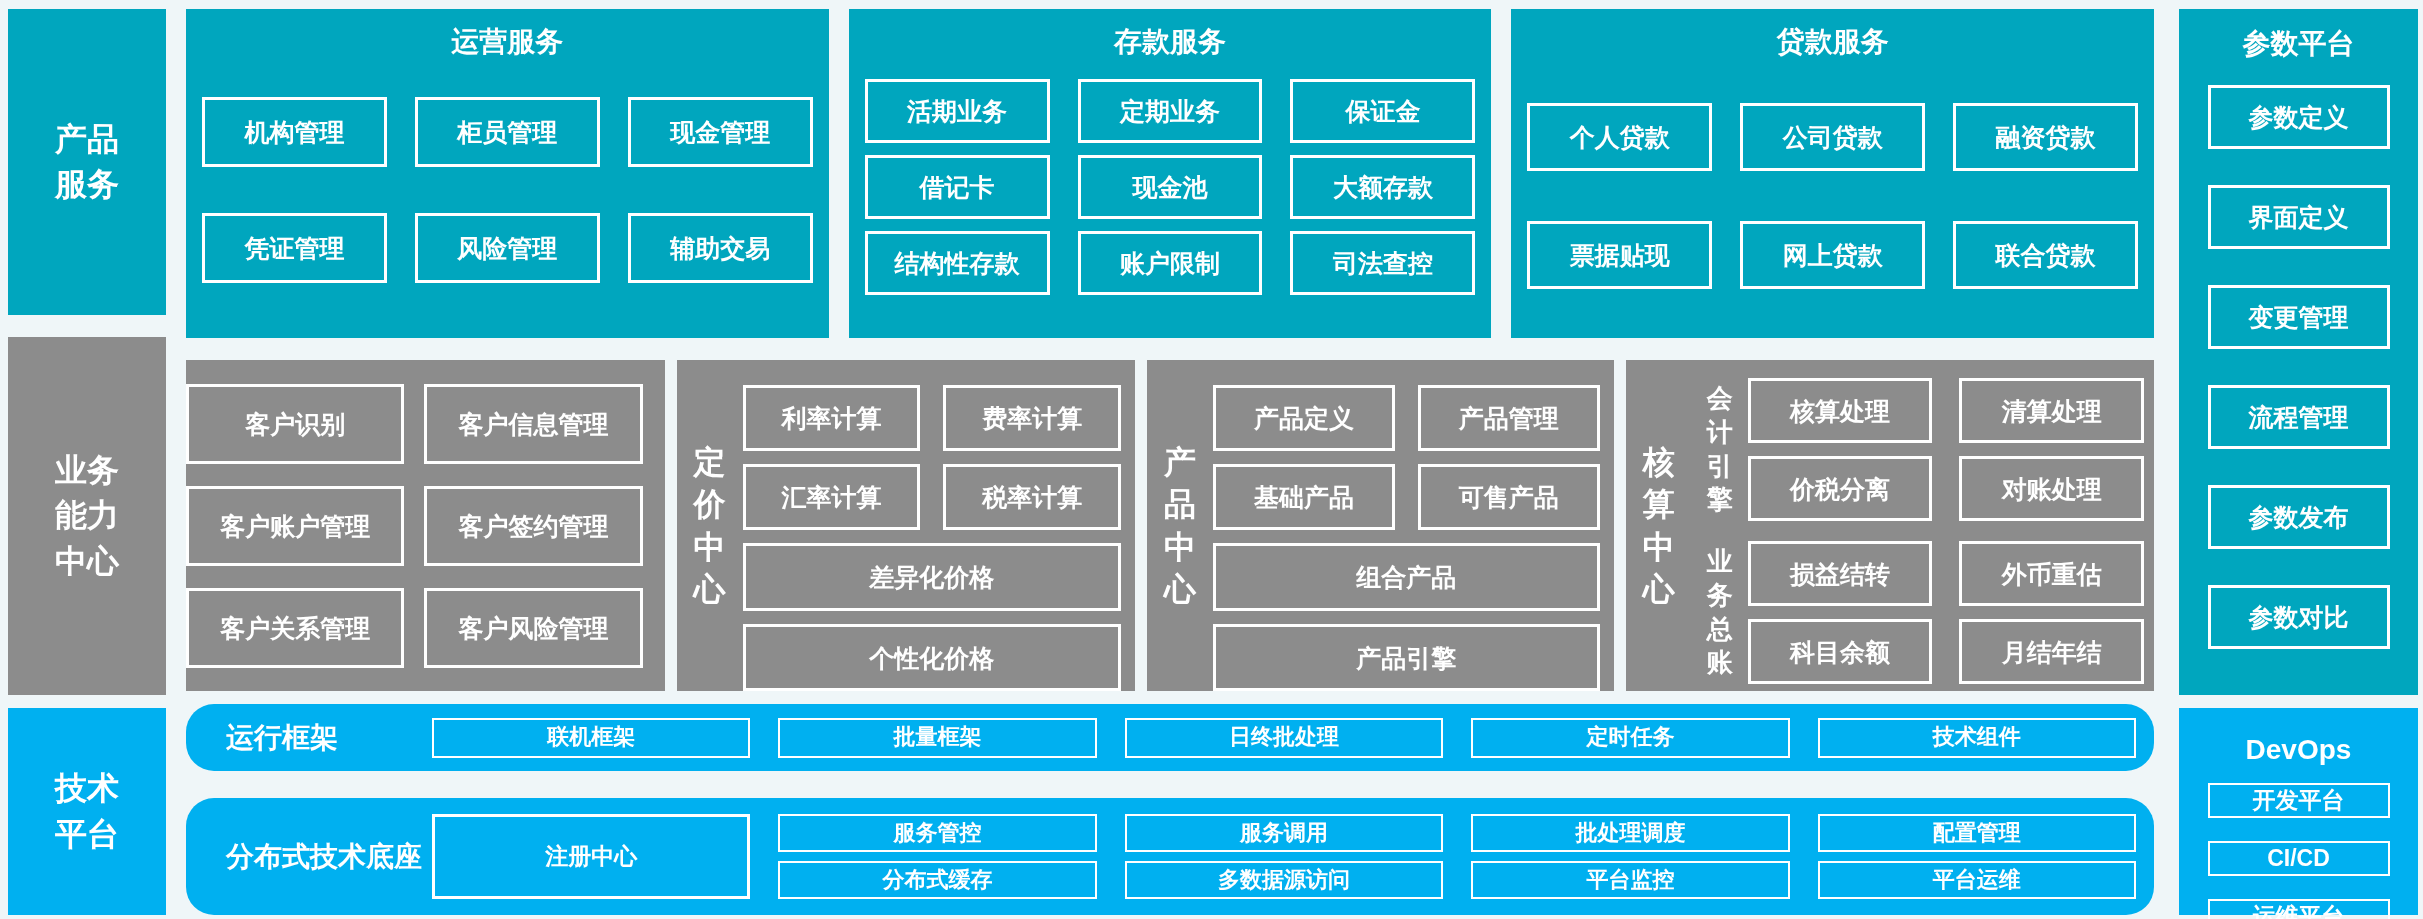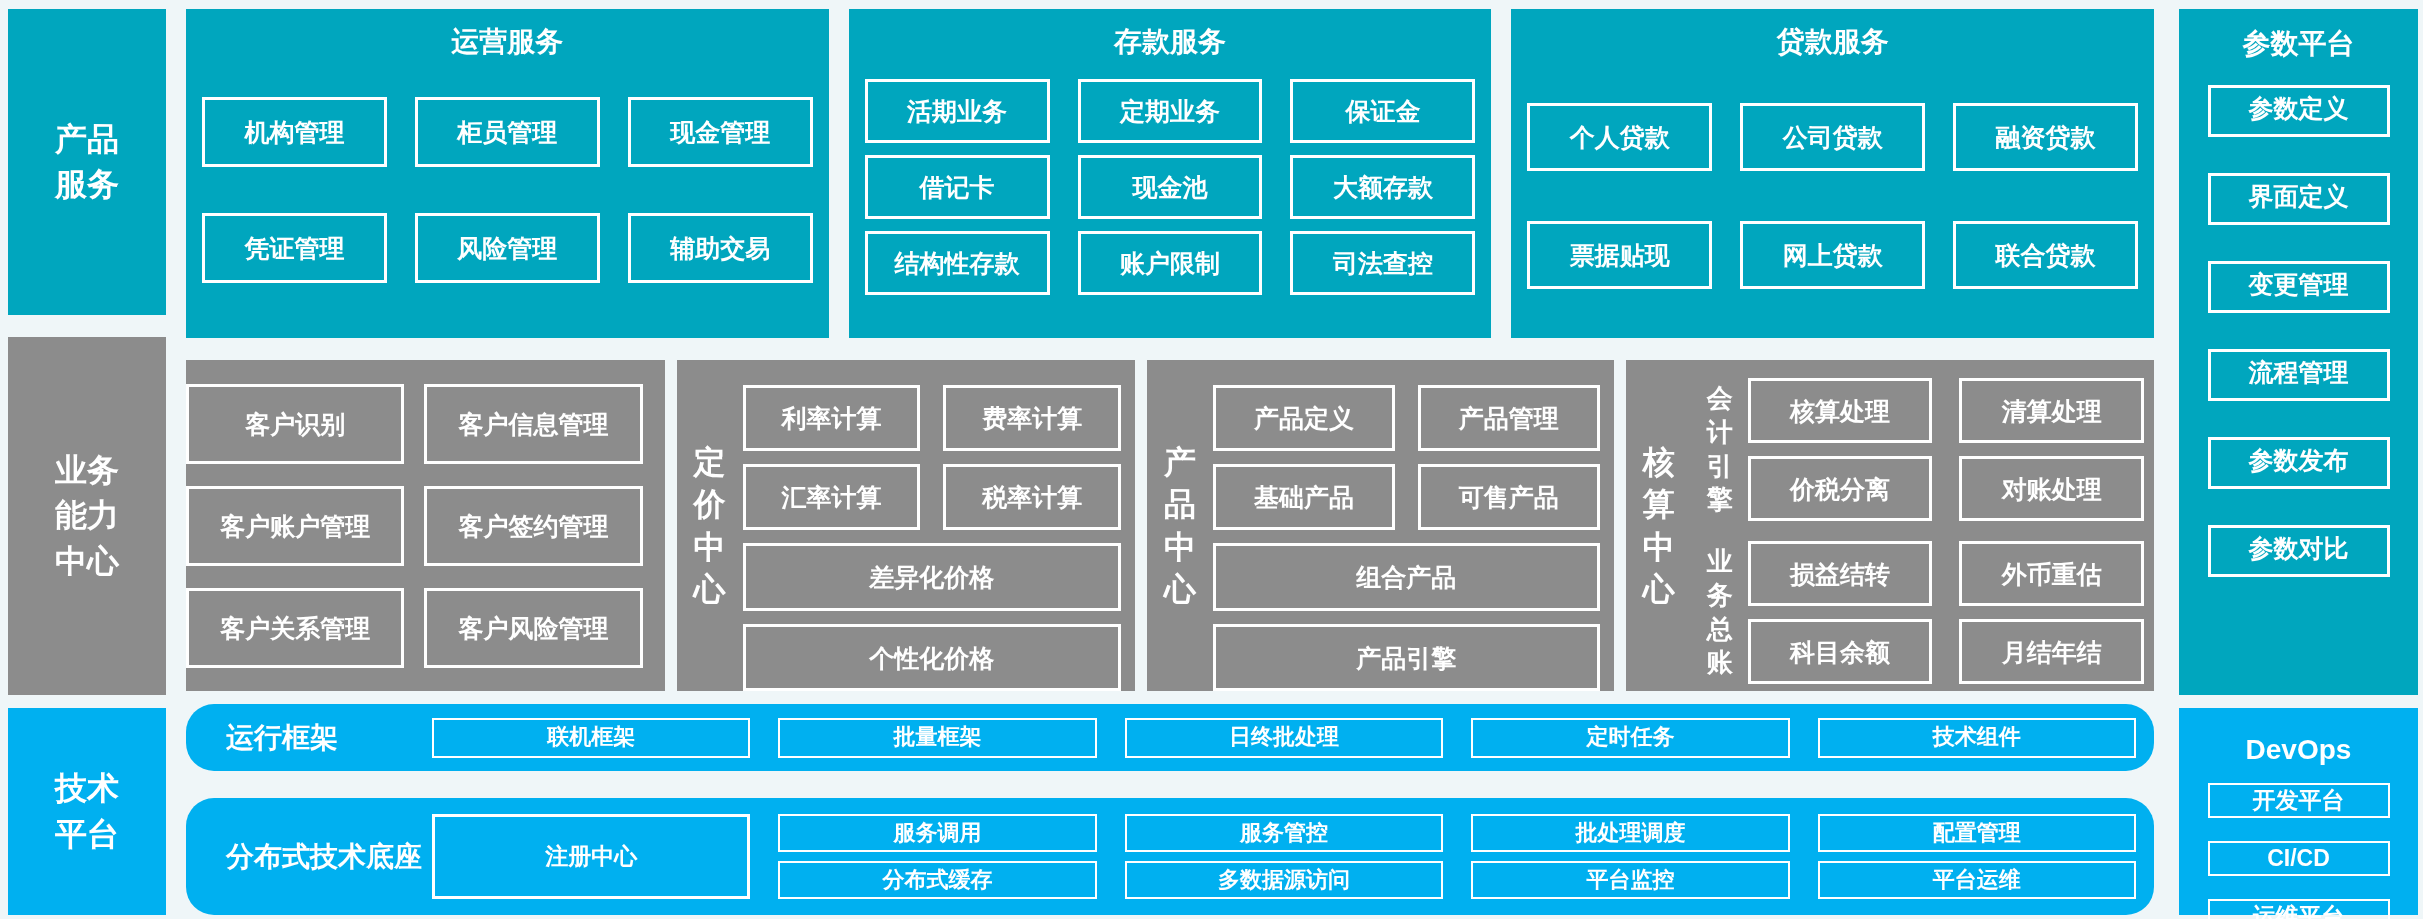--- a/index.html
+++ b/index.html
@@ -75,21 +75,21 @@
   .band2{height:117px;margin-top:27px;}
   .rt-grid{flex:1;display:grid;grid-template-columns:repeat(5,1fr);column-gap:28px;}
   .rt-grid .box{height:40px;border-width:2px;font-size:22px;}
   .dist-grid{flex:1;display:grid;grid-template-columns:repeat(5,1fr);column-gap:28px;row-gap:9px;}
   .dist-grid .box{height:38px;border-width:2px;font-size:22px;}
   .dist-grid .registry{grid-row:1/3;height:auto;font-size:23px;border-width:3px;}
 
   
   .p-param{height:686px;}
   .param-list{display:flex;flex-direction:column;align-items:center;gap:36px;margin-top:22px;}
-  .param-list .box{width:182px;height:52px;font-family:Liberation Mono, monospace;}
+  .param-list .box{width:182px;height:64px;}
   .p-devops{height:207px;margin-top:13px;}
   .devops-list{display:flex;flex-direction:column;align-items:center;gap:23px;margin-top:14px;}
   .devops-list .box{width:182px;height:35px;border-width:2px;font-size:23px;}
 </style>
 </head>
 <body>
 
 <div class="canvas">
 
   <div class="sidebar">
@@ -231,22 +231,22 @@
           <div class="box">日终批处理</div>
           <div class="box">定时任务</div>
           <div class="box">技术组件</div>
         </div>
       </section>
 
       <section class="band band2 bluebg">
         <div class="band-label">分布式技术底座</div>
         <div class="dist-grid">
           <div class="box registry">注册中心</div>
+          <div class="box">服务管控</div>
           <div class="box">服务调用</div>
-          <div class="box">服务管控</div>
           <div class="box">批处理调度</div>
           <div class="box">配置管理</div>
           <div class="box">分布式缓存</div>
           <div class="box">多数据源访问</div>
           <div class="box">平台监控</div>
           <div class="box">平台运维</div>
         </div>
       </section>
     </div>
   </div>

